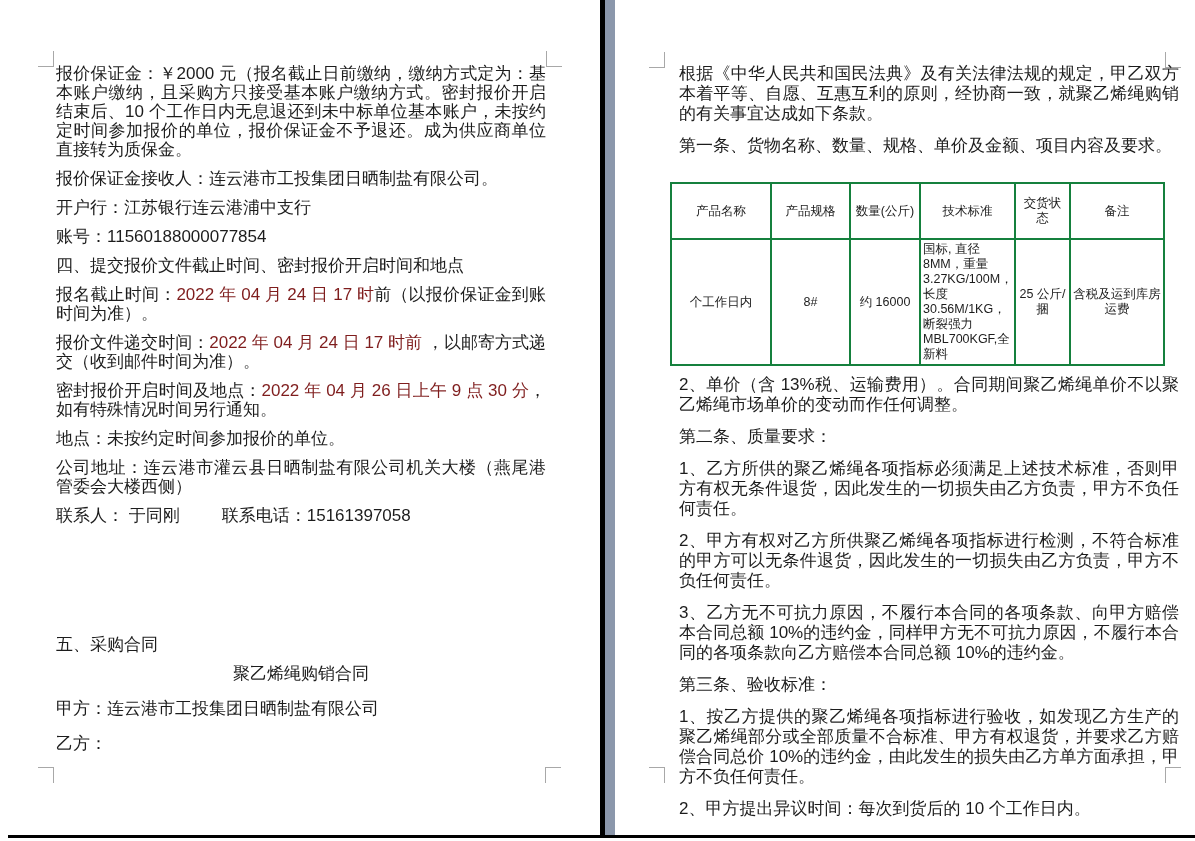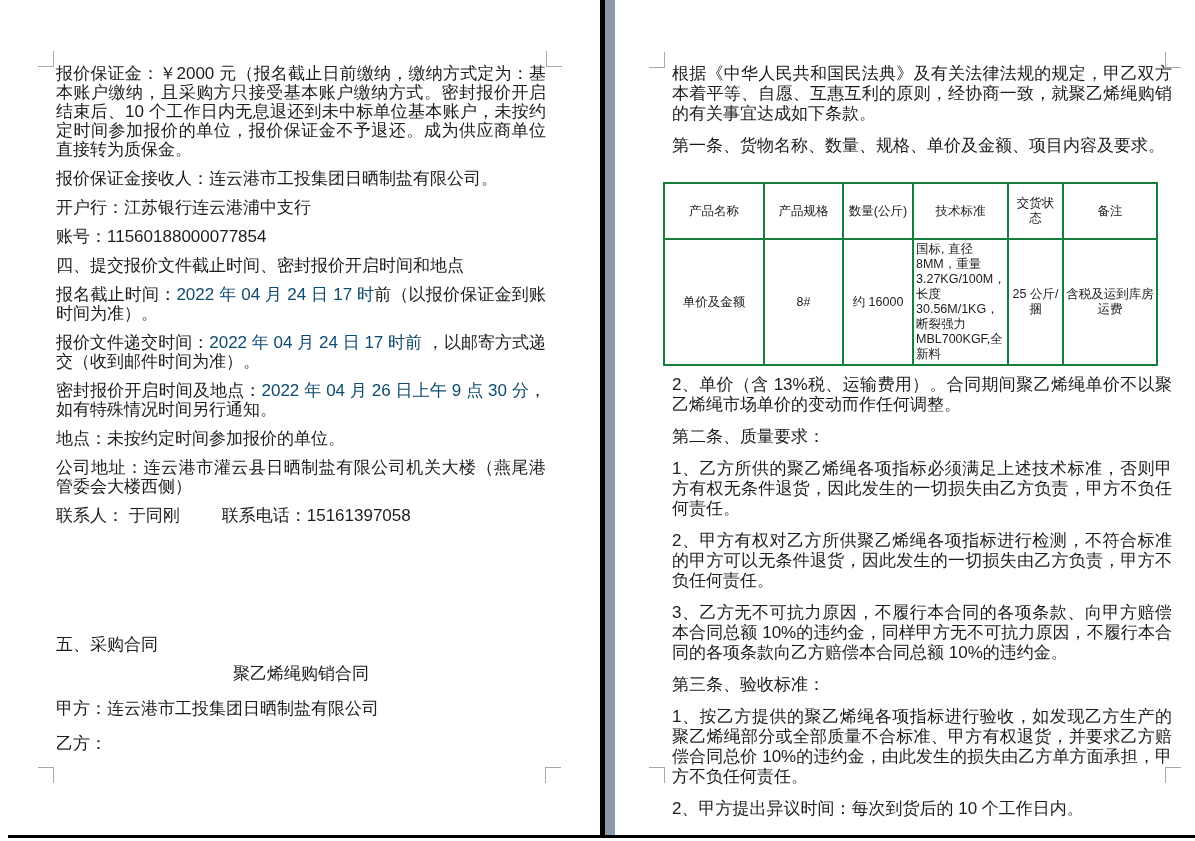--- a/index.html
+++ b/index.html
@@ -24,26 +24,26 @@
   .mark.tr{border-left-width:1px;border-bottom-width:1px;}
   .mark.bl{border-right-width:1px;border-top-width:1px;}
   .mark.br{border-left-width:1px;border-top-width:1px;}
 
   .pl-content{
     position:absolute;left:48px;top:64px;width:490px;
     font-size:17px;line-height:19px;text-align:justify;
   }
   .pl-content p{margin:0 0 10px 0;}
   .pr-content{
-    position:absolute;left:57px;top:64px;width:500px;
+    position:absolute;left:64px;top:64px;width:500px;
     font-size:17px;line-height:20px;text-align:justify;
   }
   .pr-content p{margin:0 0 12px 0;}
 
-  .red{color:#0c4a6e;}
+  .red{color:#7f1d1d;}
   .center{text-align:center;}
   .gap-block{height:100px;}
   .phone{margin-left:42px;}
   .clause1{margin-top:39px;}
 
   table.goods{
     border-collapse:collapse;table-layout:fixed;
     width:493px;margin:26px 0 9px -9px;
     font-size:12.5px;line-height:15px;text-align:center;
   }
@@ -110,21 +110,21 @@
         <tbody>
             <tr>
           <th>产品名称</th>
           <th>产品规格</th>
           <th>数量(公斤)</th>
           <th>技术标准</th>
           <th>交货状态</th>
           <th>备注</th>
         </tr>
         <tr>
-          <td>单价及金额</td>
+          <td>个工作日内</td>
           <td>8#</td>
           <td>约 16000</td>
           <td class="tech">国标, 直径8MM，重量3.27KG/100M，长度30.56M/1KG，断裂强力MBL700KGF,全新料</td>
           <td>25 公斤/捆</td>
           <td>含税及运到库房运费</td>
         </tr>
       </tbody>
         </table>
 
       <p>2、单价（含 13%税、运输费用）。合同期间聚乙烯绳单价不以聚乙烯绳市场单价的变动而作任何调整。</p>

